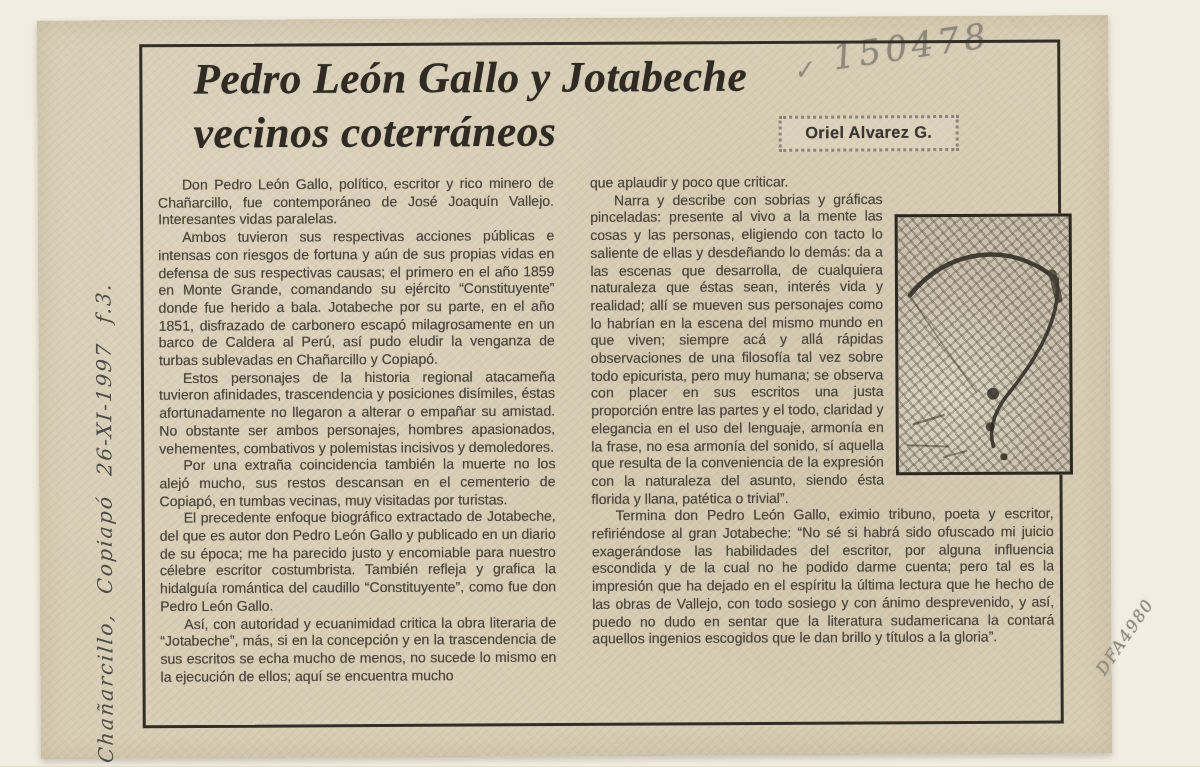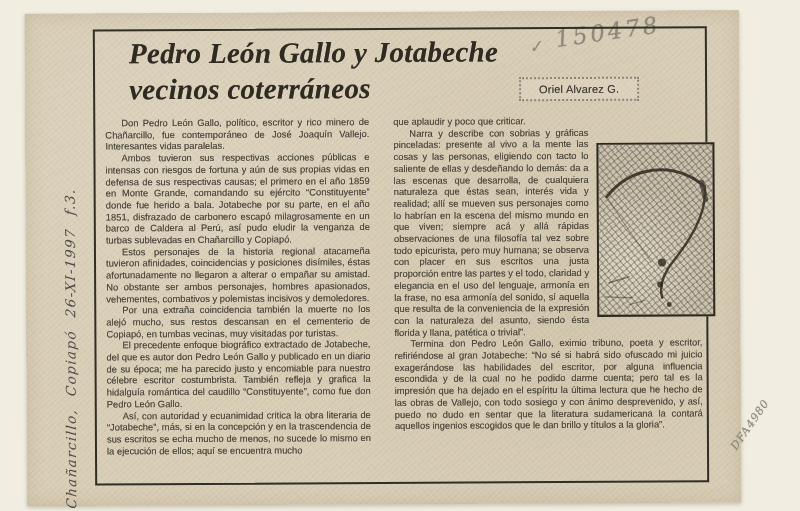--- a/index.html
+++ b/index.html
@@ -30,21 +30,21 @@
     font-family:"Liberation Serif", serif;font-style:italic;font-weight:700;
     font-size:29px;line-height:36px;color:#2f2b23;letter-spacing:.3px;
     text-shadow:0 0 .6px rgba(47,43,35,.55);
   }
   .byline-box{
     position:absolute;left:424px;top:48px;width:116px;height:20px;
     border:2px dotted #8a8476;background:rgba(230,222,202,.35);
     display:flex;align-items:center;justify-content:center;
   }
   .byline-box span{
-    font-size:11px;font-weight:400;color:#3b372f;letter-spacing:.2px;
+    font-size:11px;font-weight:700;color:#3b372f;letter-spacing:.2px;
     text-shadow:0 0 .5px rgba(59,55,47,.5);
   }
   .columns{
     position:absolute;left:10px;top:86px;display:flex;
   }
   .col{color:#4a453a;}
   .col-left{width:264px;margin-right:24px;}
   .col-right{width:308px;}
   .col p{
     margin:0;font-size:9.4px;line-height:11.7px;text-align:justify;
@@ -111,21 +111,21 @@
     </div>
 
     <div class="byline-box">
       <span>Oriel Alvarez G.</span>
     </div>
 
     <div class="columns">
       <div class="col col-left">
         <p>Don Pedro León Gallo, político, escritor y rico minero de Chañarcillo, fue contemporáneo de José Joaquín Vallejo. Interesantes vidas paralelas.</p>
         <p>Ambos tuvieron sus respectivas acciones públicas e intensas con riesgos de fortuna y aún de sus propias vidas en defensa de sus respectivas causas; el primero en el año 1859 en Monte Grande, comandando su ejército “Constituyente” donde fue herido a bala. Jotabeche por su parte, en el año 1851, disfrazado de carbonero escapó milagrosamente en un barco de Caldera al Perú, así pudo eludir la venganza de turbas sublevadas en Chañarcillo y Copiapó.</p>
-        <p>Estos personajes de la historia regional atacameña tuvieron afinidades, coincidencias y posiciones disímiles, éstas afortunadamente no llegaron a alterar o empañar su amistad. No obstante ser ambos personajes, hombres apasionados, vehementes, combativos y polemistas incisivos y demoledores.</p>
+        <p>Estos personajes de la historia regional atacameña tuvieron afinidades, trascendencia y posiciones disímiles, éstas afortunadamente no llegaron a alterar o empañar su amistad. No obstante ser ambos personajes, hombres apasionados, vehementes, combativos y polemistas incisivos y demoledores.</p>
         <p>Por una extraña coincidencia también la muerte no los alejó mucho, sus restos descansan en el cementerio de Copiapó, en tumbas vecinas, muy visitadas por turistas.</p>
         <p>El precedente enfoque biográfico extractado de Jotabeche, del que es autor don Pedro León Gallo y publicado en un diario de su época; me ha parecido justo y encomiable para nuestro célebre escritor costumbrista. También refleja y grafica la hidalguía romántica del caudillo “Constituyente”, como fue don Pedro León Gallo.</p>
         <p>Así, con autoridad y ecuanimidad critica la obra literaria de “Jotabeche”, más, si en la concepción y en la trascendencia de sus escritos se echa mucho de menos, no sucede lo mismo en la ejecución de ellos; aquí se encuentra mucho</p>
       </div>
 
       <div class="col col-right">
         <p class="noindent">que aplaudir y poco que criticar.</p>
 
         <div class="photo">
           <svg viewBox="0 0 114 170">

